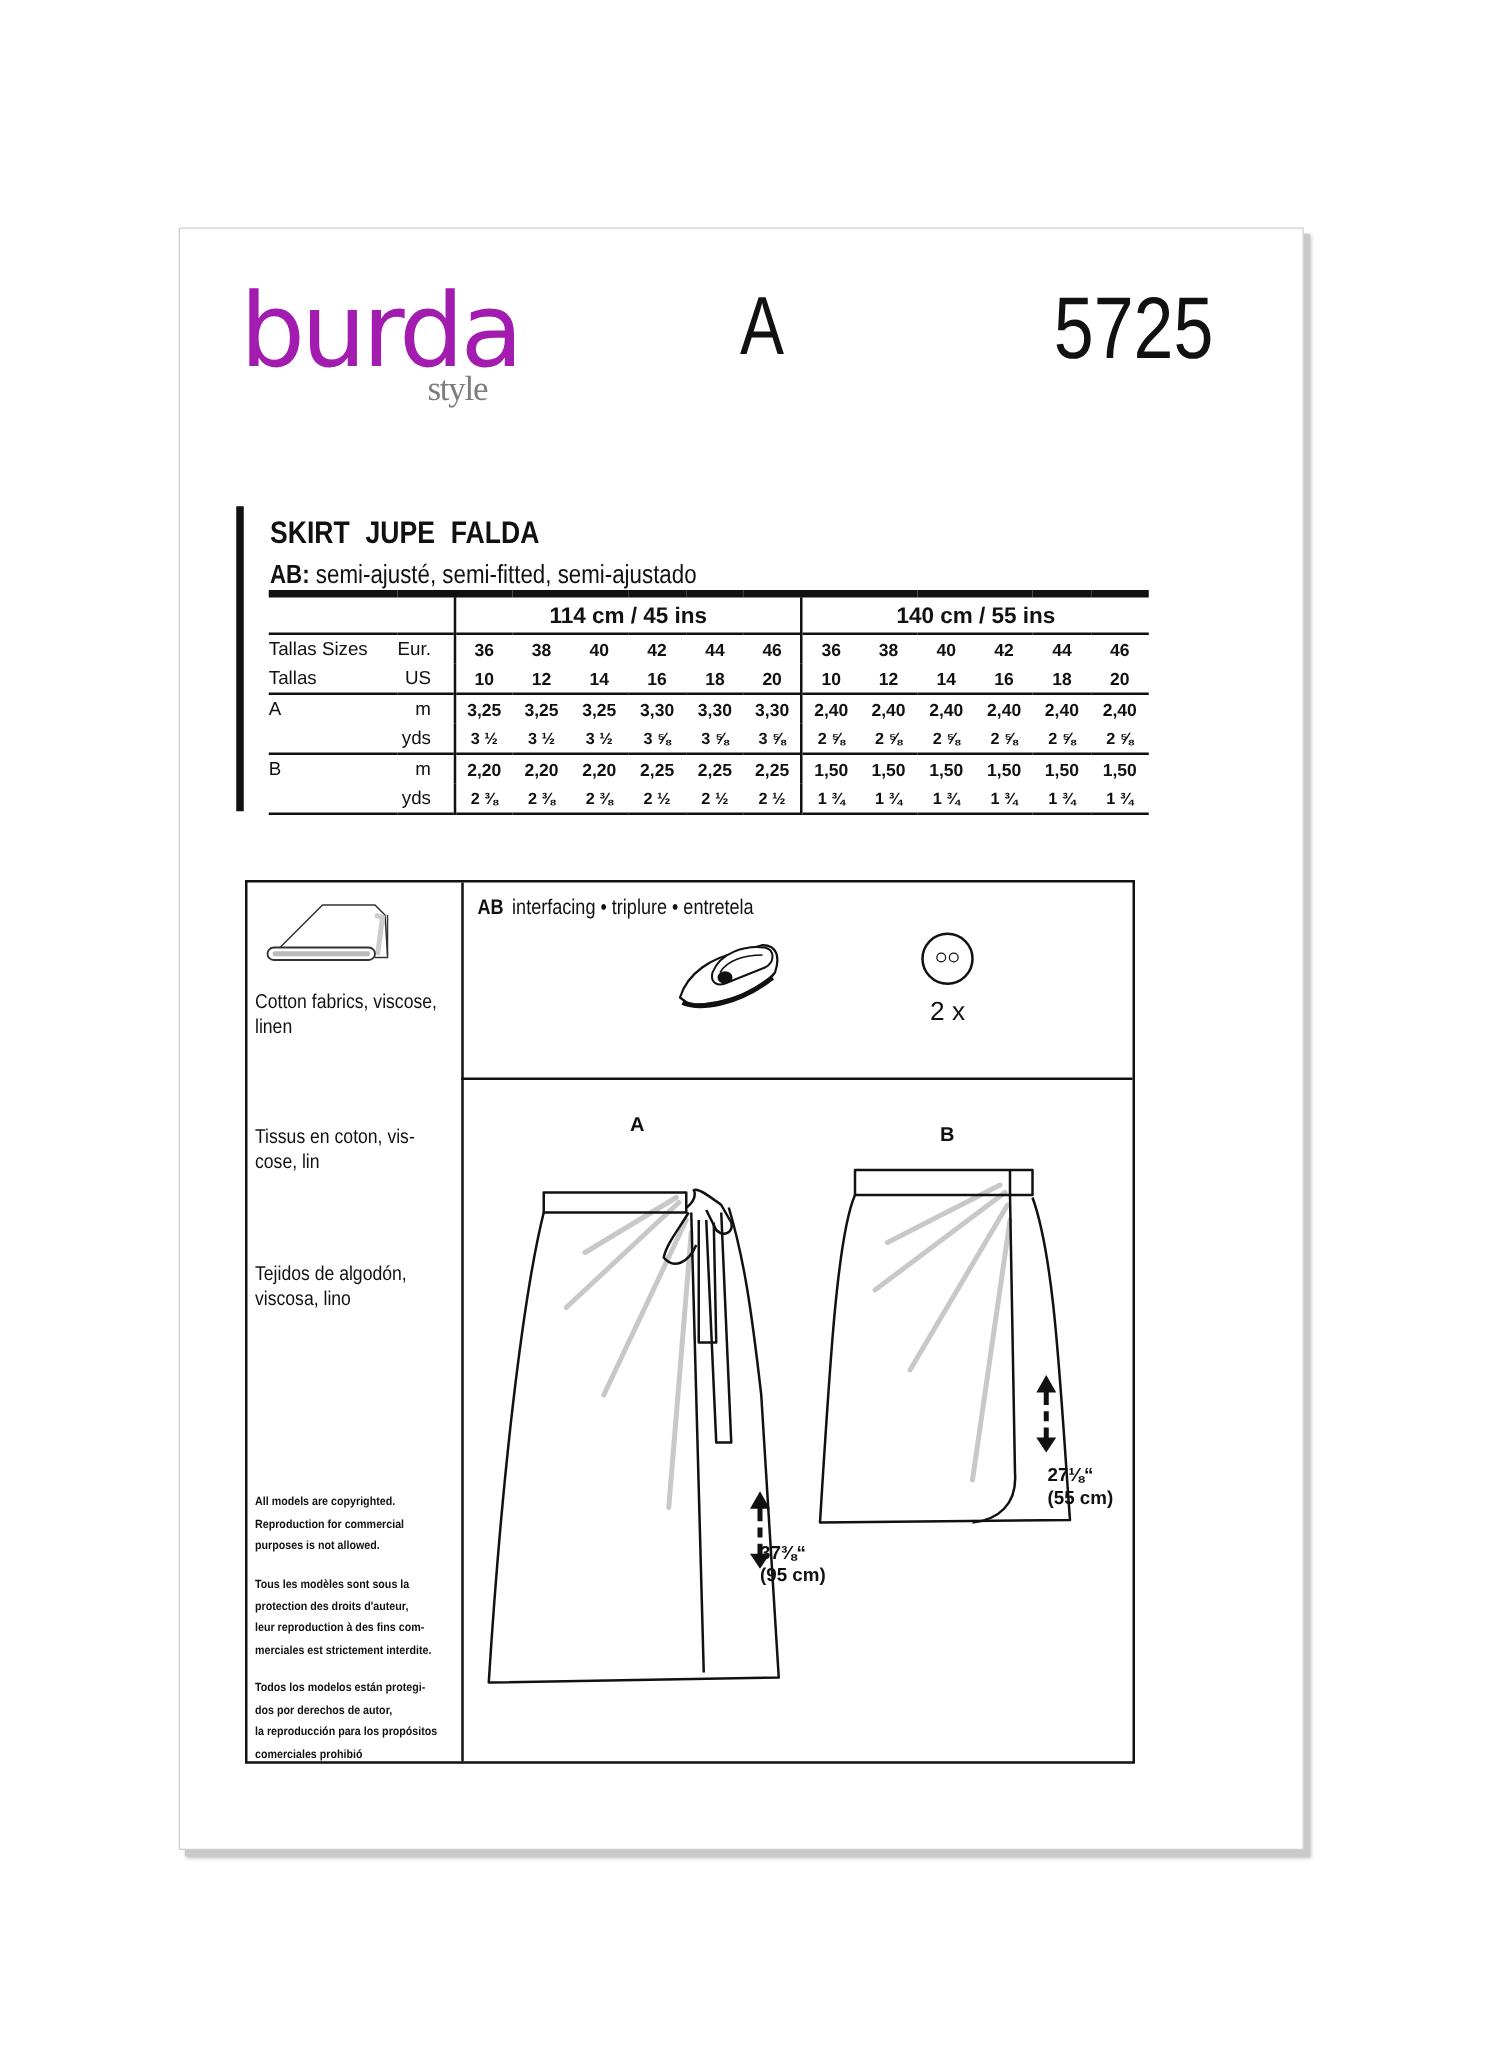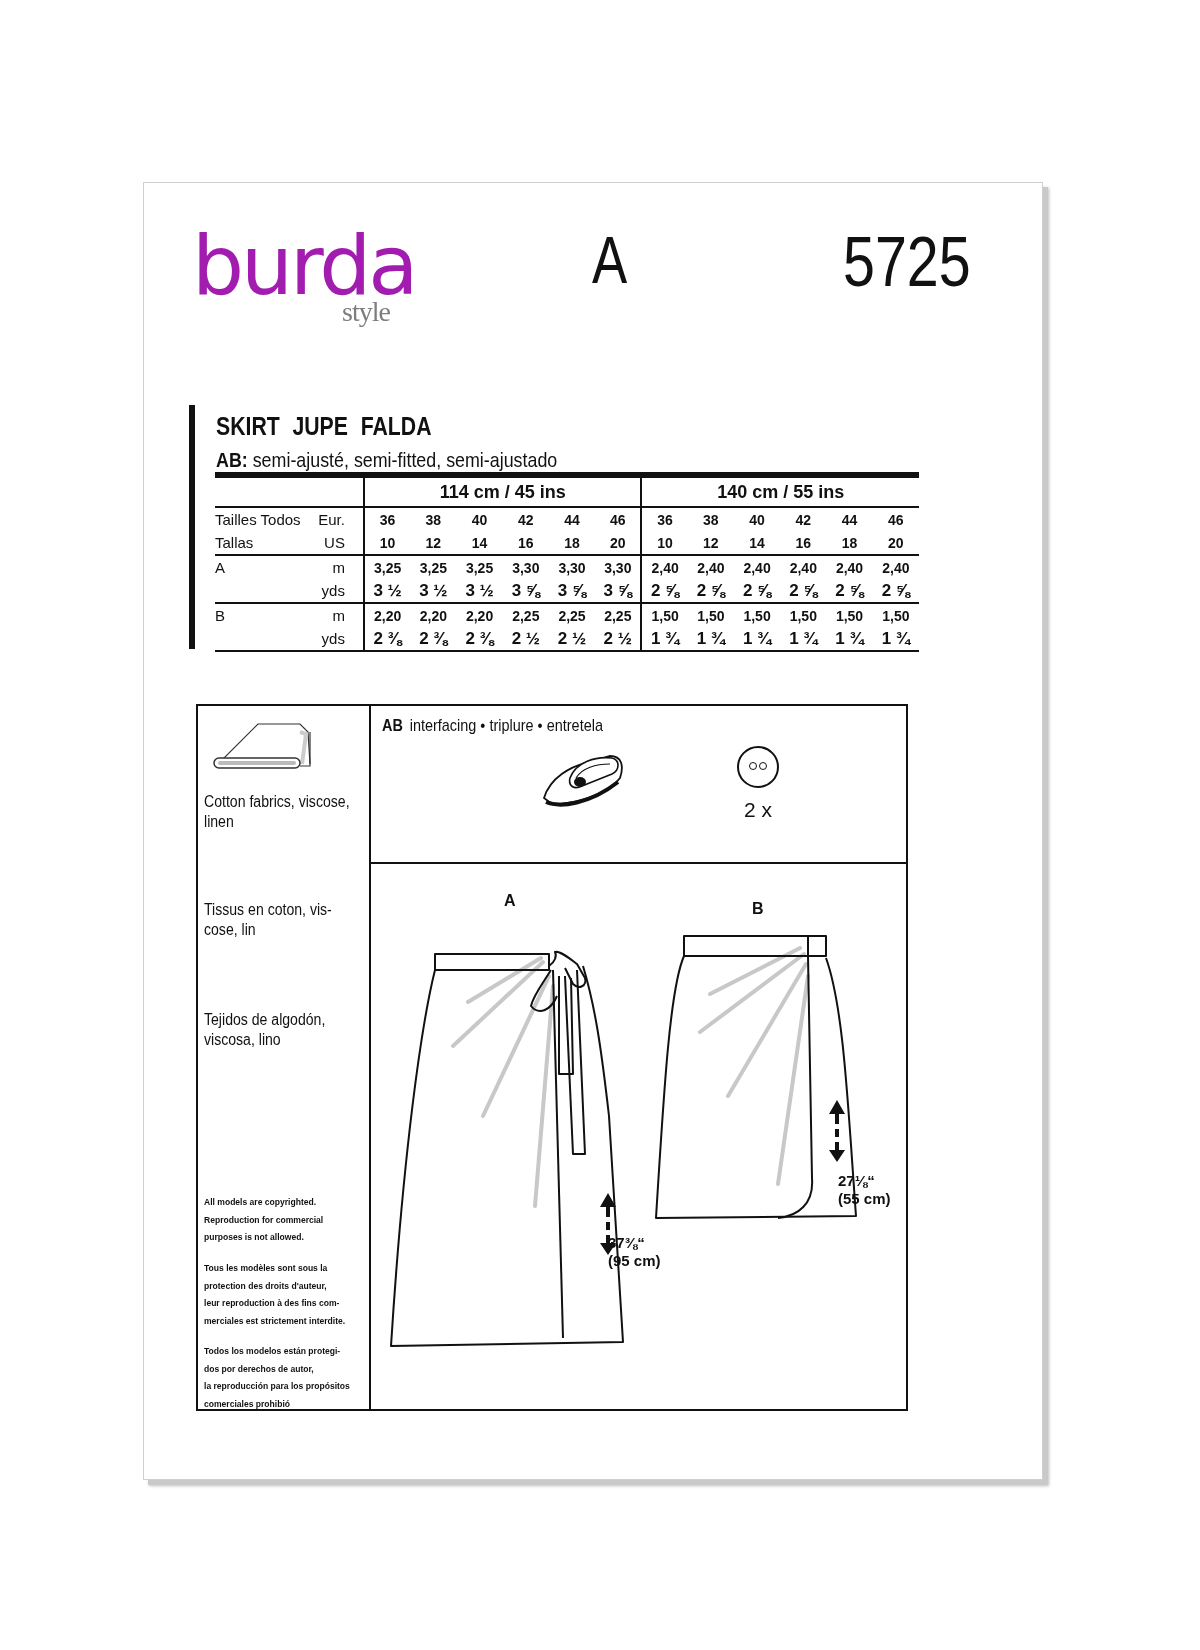--- a/index.html
+++ b/index.html
@@ -16,21 +16,21 @@
   .subtitle b { font-weight: bold; }
   table.yardage { position: absolute; left: 215px; top: 472px; width: 704px; border-collapse: collapse; font-size: 14px; font-weight: bold; }
   table.yardage { border-top: 6px solid #111; border-bottom: 2px solid #111; }
   table.yardage td { padding: 0; height: 23px; text-align: center; white-space: nowrap; }
   table.yardage td.lbl { text-align: left; font-weight: normal; font-size: 15px; }
   table.yardage td.unit { text-align: right; padding-right: 18px; border-right: 2px solid #111; font-weight: normal; font-size: 15px; }
   table.yardage td.split { border-right: 2px solid #111; }
   table.yardage td.lblcol { border-right: 2px solid #111; }
   table.yardage tr.rule td { border-top: 2px solid #111; }
   table.yardage tr.hdr td { height: 28px; font-size: 18px; }
-  table.yardage td.frac { font-size: 17px; margin-top: 13px; }
+  table.yardage td.frac { font-size: 13px; margin-top: 13px; }
   .notions { position: absolute; left: 196px; top: 704px; width: 708px; height: 703px; border: 2px solid #111; }
   .notions .vdiv { position: absolute; left: 171px; top: 0; width: 2px; height: 100%; background: #111; }
   .notions .hdiv { position: absolute; left: 171px; top: 156px; right: 0; height: 2px; background: #111; }
   .fabric-icon { position: absolute; left: 12px; top: 8px; width: 110px; height: 65px; }
   .fabric-text { position: absolute; left: 6px; font-size: 16px; line-height: 20px; transform: scaleX(0.88); transform-origin: left top; width: 180px; }
   .copyright { position: absolute; left: 6px; font-size: 9.5px; font-weight: bold; line-height: 17.5px; transform: scaleX(0.9); transform-origin: left top; width: 185px; }
   .interfacing-label { position: absolute; left: 184px; top: 10px; font-size: 17px; transform: scaleX(0.85); transform-origin: left top; white-space: nowrap; }
   .interfacing-label b { font-weight: bold; margin-right: 8px; }
   .iron-icon { position: absolute; left: 342px; top: 42px; width: 85px; height: 62px; }
   .button-icon { position: absolute; left: 539px; top: 40px; width: 38px; height: 38px; border: 2px solid #111; border-radius: 50%; }
@@ -62,21 +62,21 @@
       <col style="width:36px">
     <col span="12" style="width:47px">
   </colgroup>
   <tbody>
       <tr class="hdr">
     <td colspan="2" class="lblcol"></td>
     <td colspan="6" class="split">114 cm / 45 ins</td>
     <td colspan="6">140 cm / 55 ins</td>
   </tr>
   <tr class="rule">
-    <td class="lbl">Tailles   Todos</td>
+    <td class="lbl">Tallas   Sizes</td>
     <td class="unit">Eur.</td>
     <td>36</td>
     <td>38</td>
     <td>40</td>
     <td>42</td>
     <td>44</td>
     <td class="split">46</td>
     <td>36</td>
     <td>38</td>
     <td>40</td>

